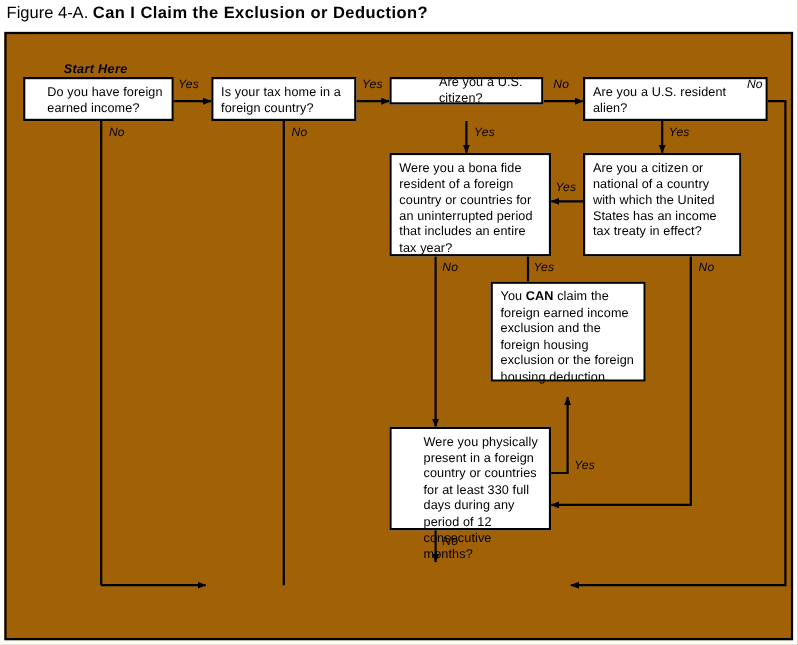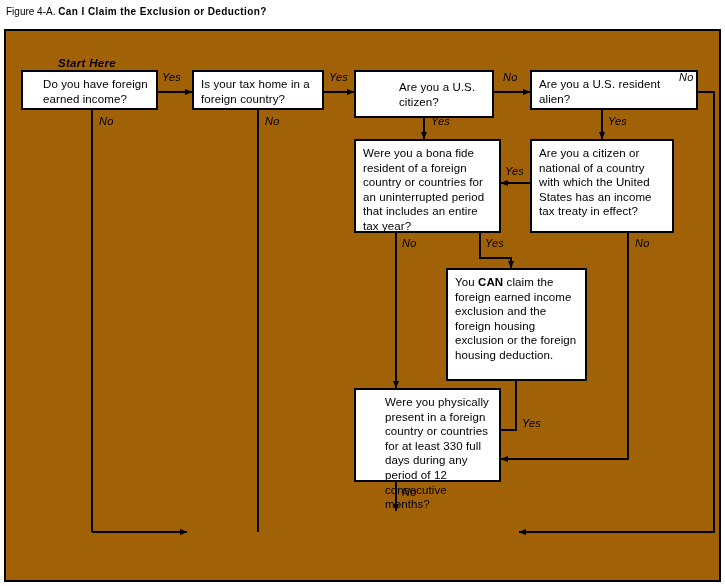--- a/index.html
+++ b/index.html
@@ -14,21 +14,21 @@
     position: relative;
     overflow: hidden;
   }
 
   
   #figure-title {
     position: absolute;
     left: 6px; top: 2px;
     width: 700px; height: 22px;
     white-space: nowrap;
-    font-size: 10px;
+    font-size: 15px;
     line-height: 20px;
   }
   #figure-title .fig-label { font-weight: 400; letter-spacing: 0px; }
   #figure-title .fig-name  { font-weight: bold; letter-spacing: 0.4px; }
 
   
   #chart-frame {
     position: absolute;
     left: 4px; top: 29px;
     width: 717px; height: 553px;
@@ -134,37 +134,37 @@
     <div class="start-label" style="left:52px; top:26px;">Start Here</div>
 
     <div class="node" style="left:15px; top:39px; width:137px; height:40px;padding-left:20px;">
       <span>Do you have foreign earned income?</span>
     </div>
 
     <div class="node" style="left:186px; top:39px; width:132px; height:40px;">
       <span>Is your tax home in a foreign country?</span>
     </div>
 
-    <div class="node vcenter" style="left:348px; top:39px; width:140px; height:48px;padding-left:43px;">
+    <div class="node vcenter" style="left:348px; top:39px; width:140px; height:25px;padding-left:43px;">
       <span>Are you a U.S. citizen?</span>
     </div>
 
     <div class="node" style="left:524px; top:39px; width:168px; height:40px;">
       <span>Are you a U.S. resident alien?</span>
     </div>
 
     <div class="node" style="left:348px; top:108px; width:147px; height:94px;">
       <span>Were you a bona fide resident of a foreign country or countries for an uninterrupted period that includes an entire tax year?</span>
     </div>
 
     <div class="node" style="left:524px; top:108px; width:144px; height:94px;">
       <span>Are you a citizen or national of a country with which the United States has an income tax treaty in effect?</span>
     </div>
 
-    <div class="node" style="left:440px; top:237px; width:141px; height:113px;">
+    <div class="node" style="left:440px; top:225px; width:141px; height:91px;">
       <span><span>You </span><b>CAN</b><span> claim the foreign earned income exclusion and the foreign housing exclusion or the foreign housing deduction.</span></span>
     </div>
 
     <div class="node" style="left:348px; top:357px; width:147px; height:94px;padding-left:29px;">
       <span>Were you physically present in a foreign country or countries for at least 330 full days during any period of 12 consecutive months?</span>
     </div>
 
 
     <div class="elabel" style="left:156px; top:40px;">Yes</div>
     <div class="elabel" style="left:93px; top:84px;">No</div>

